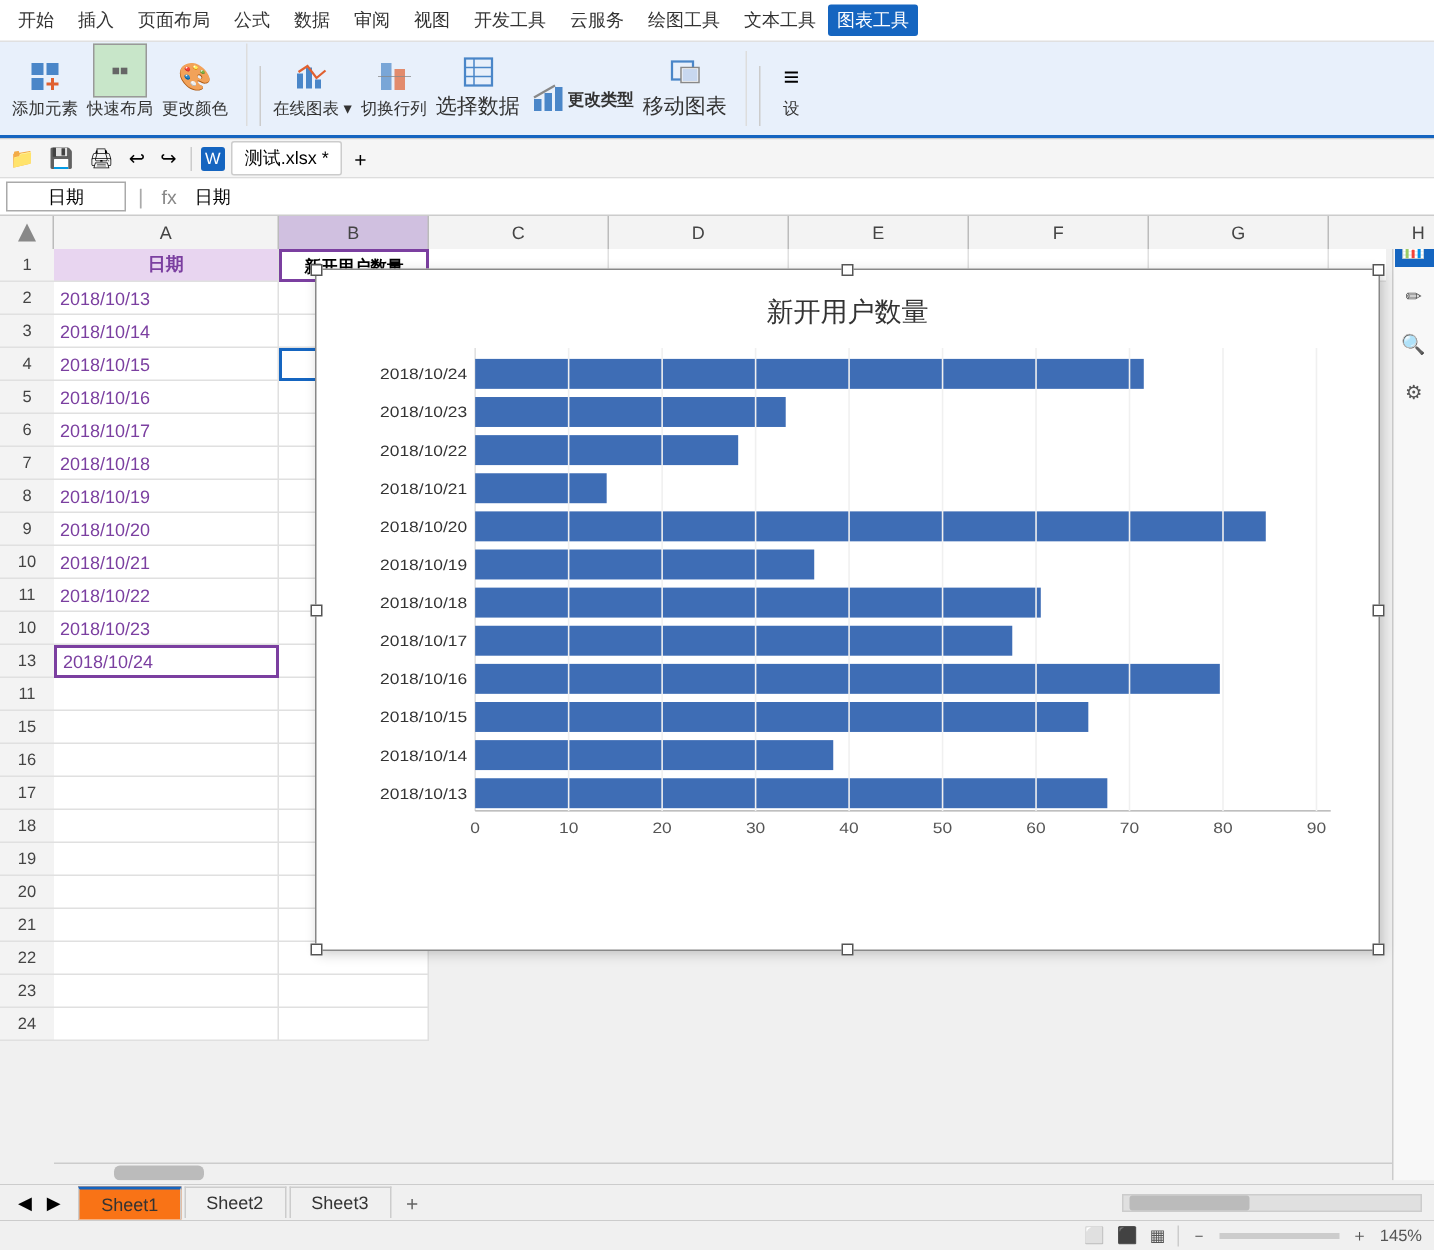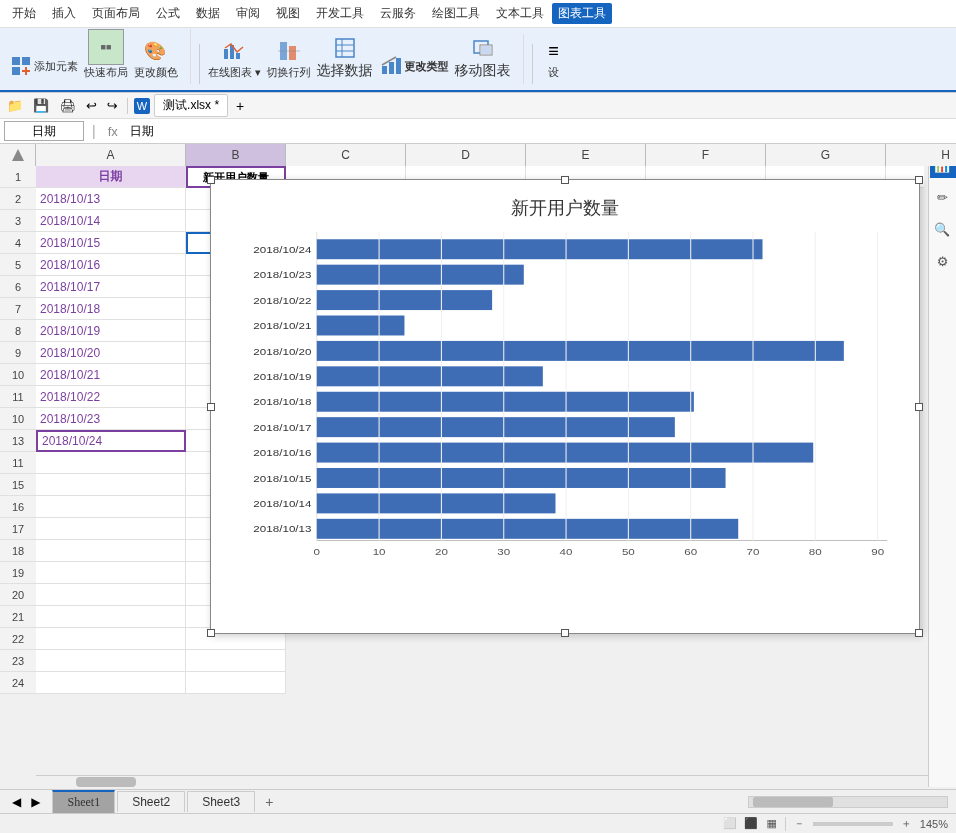--- a/index.html
+++ b/index.html
@@ -51,21 +51,21 @@
     .handle-tc { top: -4px; left: calc(50% - 4px); cursor: n-resize; }
     .handle-bc { bottom: -4px; left: calc(50% - 4px); cursor: s-resize; }
     .handle-ml { top: calc(50% - 4px); left: -4px; cursor: w-resize; }
     .handle-mr { top: calc(50% - 4px); right: -4px; cursor: e-resize; }
     .right-btn { width: 26px; height: 26px; display: flex; align-items: center; justify-content: center; cursor: pointer; border: 1px solid transparent; font-size: 14px; color: #555; }
     .right-btn.active { background: #1565c0; color: #fff; }
 
     
     .sheet-bar { position: fixed; bottom: 20px; left: 0; right: 0; height: 24px; background: #f0f0f0; border-top: 1px solid #ccc; display: flex; align-items: center; padding-left: 8px; gap: 0; }
     .sheet-tab { padding: 3px 14px; background: #f0f0f0; border: 1px solid #ccc; border-bottom: none; cursor: pointer; font-size: 12px; color: #333; margin-right: 2px; }
-    .sheet-tab.active { background: #a3a3a3; border-top: 2px solid #1565c0; font-family: Liberation Serif, serif; }
+    .sheet-tab.active { background: #f97316; border-top: 2px solid #1565c0; }
     .sheet-add { padding: 3px 8px; cursor: pointer; font-size: 14px; color: #666; }
 
     
     .status-bar { position: fixed; bottom: 0; left: 0; right: 0; height: 20px; background: #f0f0f0; border-top: 1px solid #ccc; display: flex; align-items: center; justify-content: space-between; padding: 0 8px; font-size: 11px; color: #555; }
     .status-right { display: flex; align-items: center; gap: 8px; }
     .zoom-label { font-size: 11px; }
 
     
     .color-rect { width: 36px; height: 36px; background: #c8e6c9; border: 1px solid #999; }
 
@@ -88,21 +88,21 @@
     <span class="menu-item">云服务</span>
     <span class="menu-item">绘图工具</span>
     <span class="menu-item">文本工具</span>
     <span class="menu-item active-tab tab-highlight">图表工具</span>
   </div>
 
   <div class="toolbar-row chart-toolbar" style="background:#e8f0fb; padding: 2px 8px; min-height: 58px;">
     <div style="display:flex; align-items: flex-end; gap: 4px; height: 58px; padding: 4px 0;">
 
       <div class="toolbar-group" style="align-items:flex-end; padding-bottom:4px;">
-        <div style="display:flex; flex-direction:row; align-items:center; cursor:pointer;">
+        <div style="display:flex; flex-direction:column; align-items:center; cursor:pointer;">
           <div style="font-size:20px; width:26px; height:28px; display:flex;align-items:center;justify-content:center;">
             <svg width="22" height="22" viewBox="0 0 22 22">
                 <rect x="2" y="2" width="8" height="8" fill="#4a86c8"></rect>
                 <rect x="12" y="2" width="8" height="8" fill="#4a86c8"></rect>
                 <rect x="2" y="12" width="8" height="8" fill="#4a86c8"></rect>
                 <line x1="16" y1="12" x2="16" y2="20" stroke="#e06030" stroke-width="2"></line>
                 <line x1="12" y1="16" x2="20" y2="16" stroke="#e06030" stroke-width="2"></line>
               </svg>
           </div>
           <span style="font-size:11px; color:#333; white-space:nowrap;">添加元素</span>

